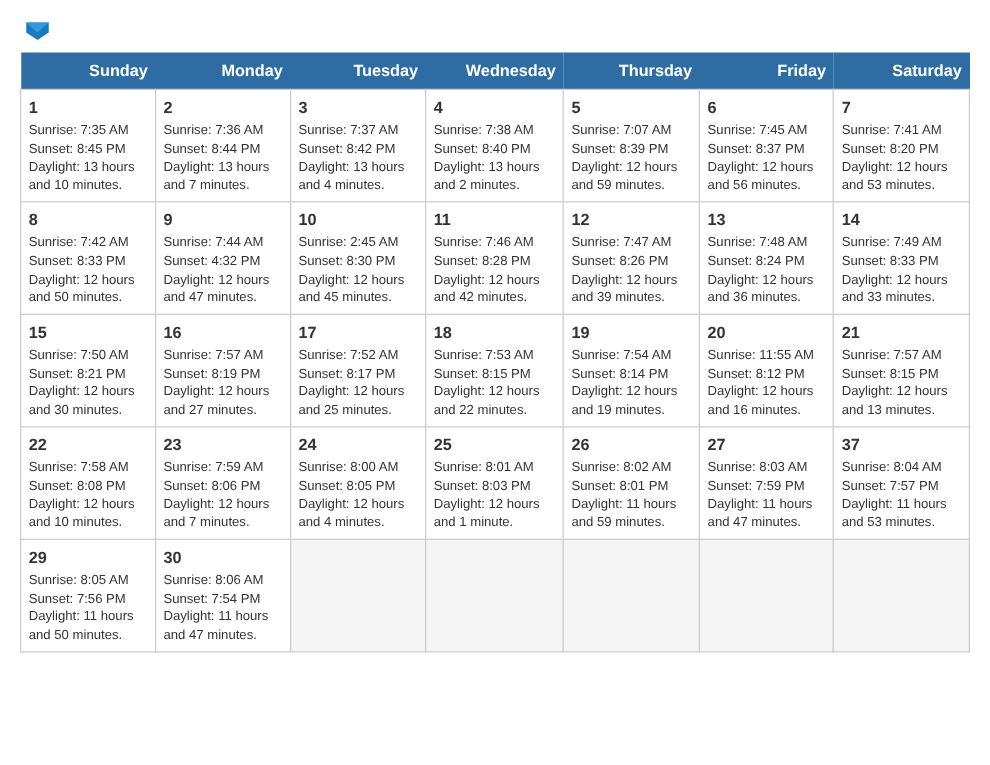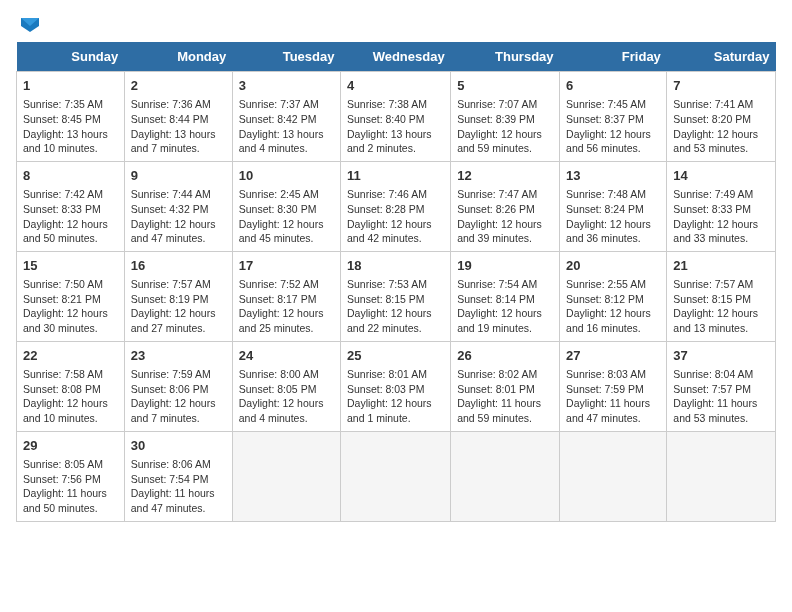--- a/index.html
+++ b/index.html
@@ -228,21 +228,21 @@
           <div>Daylight: 12 hours and 22 minutes.</div>
         </td>
         <td>
           <span class="day-num">19</span>
           <div>Sunrise: 7:54 AM</div>
           <div>Sunset: 8:14 PM</div>
           <div>Daylight: 12 hours and 19 minutes.</div>
         </td>
         <td>
           <span class="day-num">20</span>
-          <div>Sunrise: 2:55 AM</div>
+          <div>Sunrise: 11:55 AM</div>
           <div>Sunset: 8:12 PM</div>
           <div>Daylight: 12 hours and 16 minutes.</div>
         </td>
         <td>
           <span class="day-num">21</span>
           <div>Sunrise: 7:57 AM</div>
           <div>Sunset: 8:15 PM</div>
           <div>Daylight: 12 hours and 13 minutes.</div>
         </td>
       </tr>

